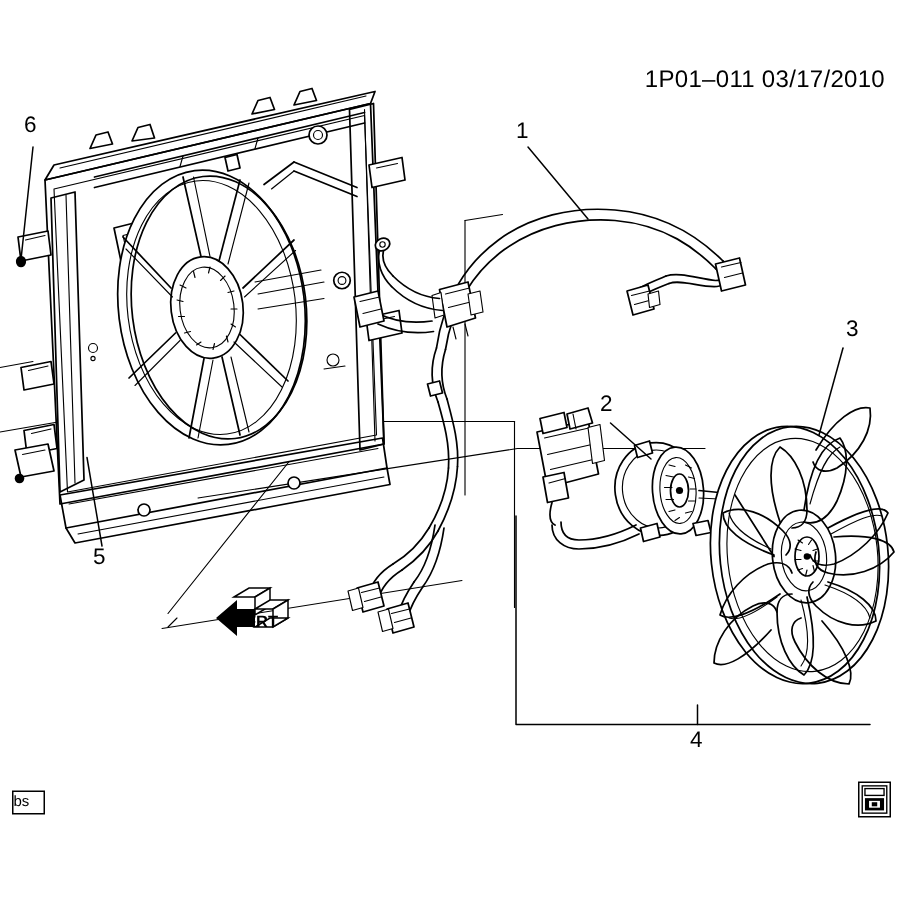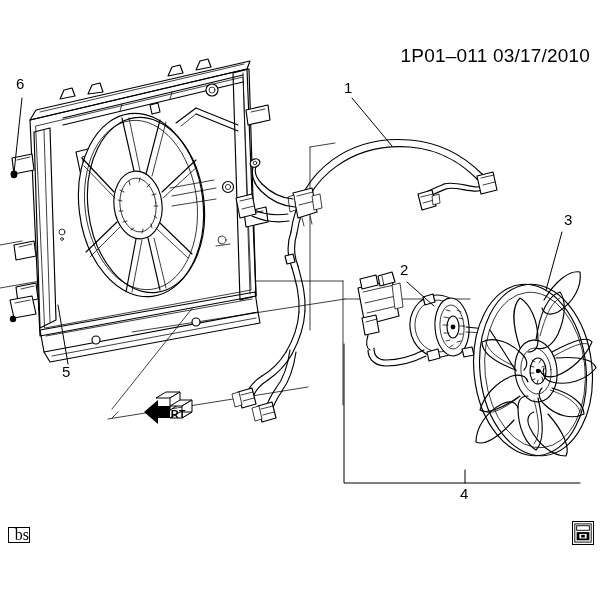--- a/index.html
+++ b/index.html
@@ -25,21 +25,21 @@
     top: 0;
     width: 600px;
     height: 600px;
     display: block;
   }
   .hdr {
     position: absolute;
     top: 45px;
     right: 10px;
     font-family: "Liberation Sans", sans-serif;
-    font-size: 19px;
+    font-size: 16px;
     letter-spacing: 0.2px;
     color: #000000;
     white-space: nowrap;
   }
   .callout {
     position: absolute;
     font-family: "Liberation Sans", sans-serif;
     font-size: 15px;
     color: #000000;
     line-height: 1;
@@ -49,24 +49,24 @@
     position: absolute;
     border: 1px solid #000000;
     background: #ffffff;
     box-sizing: border-box;
   }
   #bs-box {
     left: 8px;
     top: 527px;
     width: 22px;
     height: 16px;
-    font-size: 16px;
-    font-family: Liberation Serif, serif;
+    font-size: 10px;
+    font-family: Liberation Sans, sans-serif;
     color: #000000;
-    text-align: right;
+    text-align: left;
     line-height: 14px;
   }
   #stamp-box {
     left: 572px;
     top: 521px;
     width: 22px;
     height: 24px;
     padding: 0;
   }
   #stamp-box svg { display:block; }

